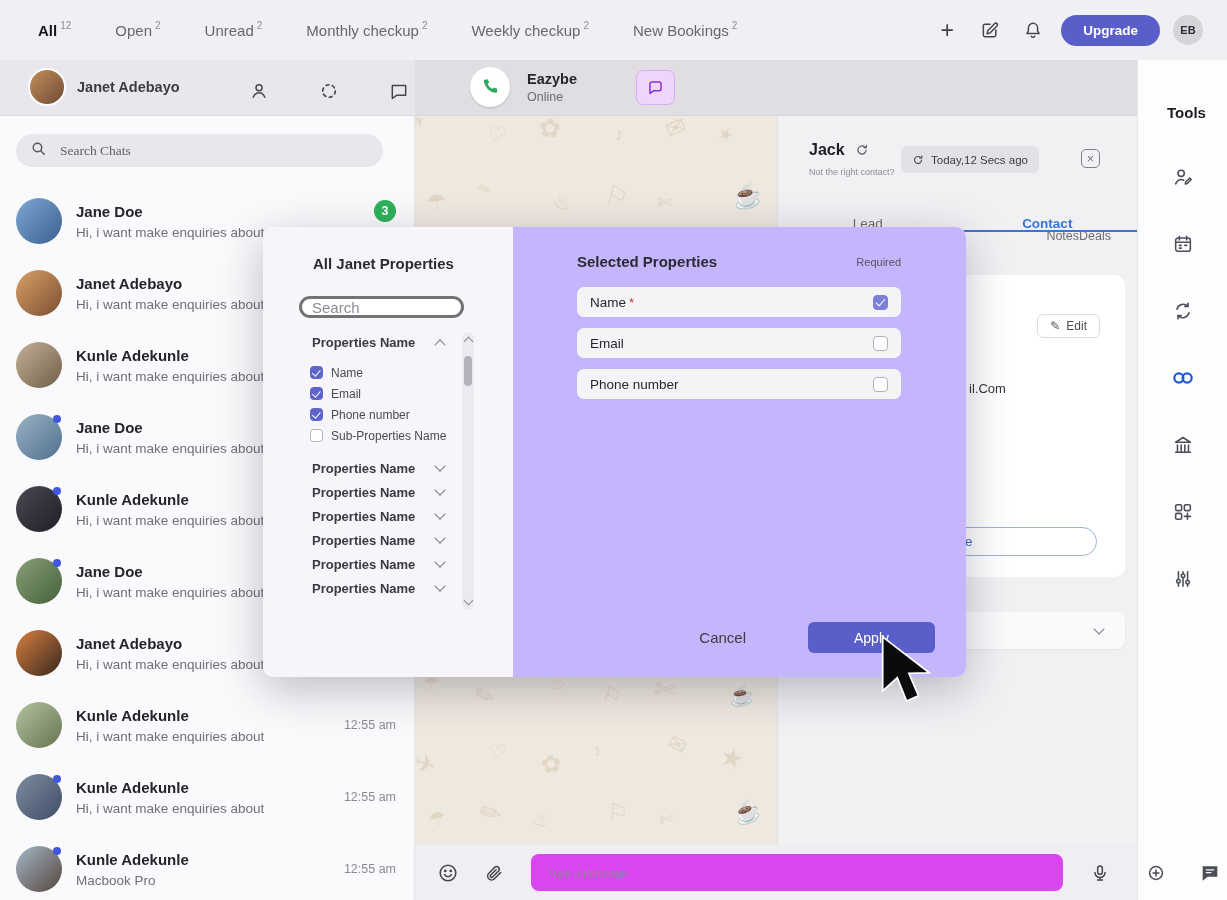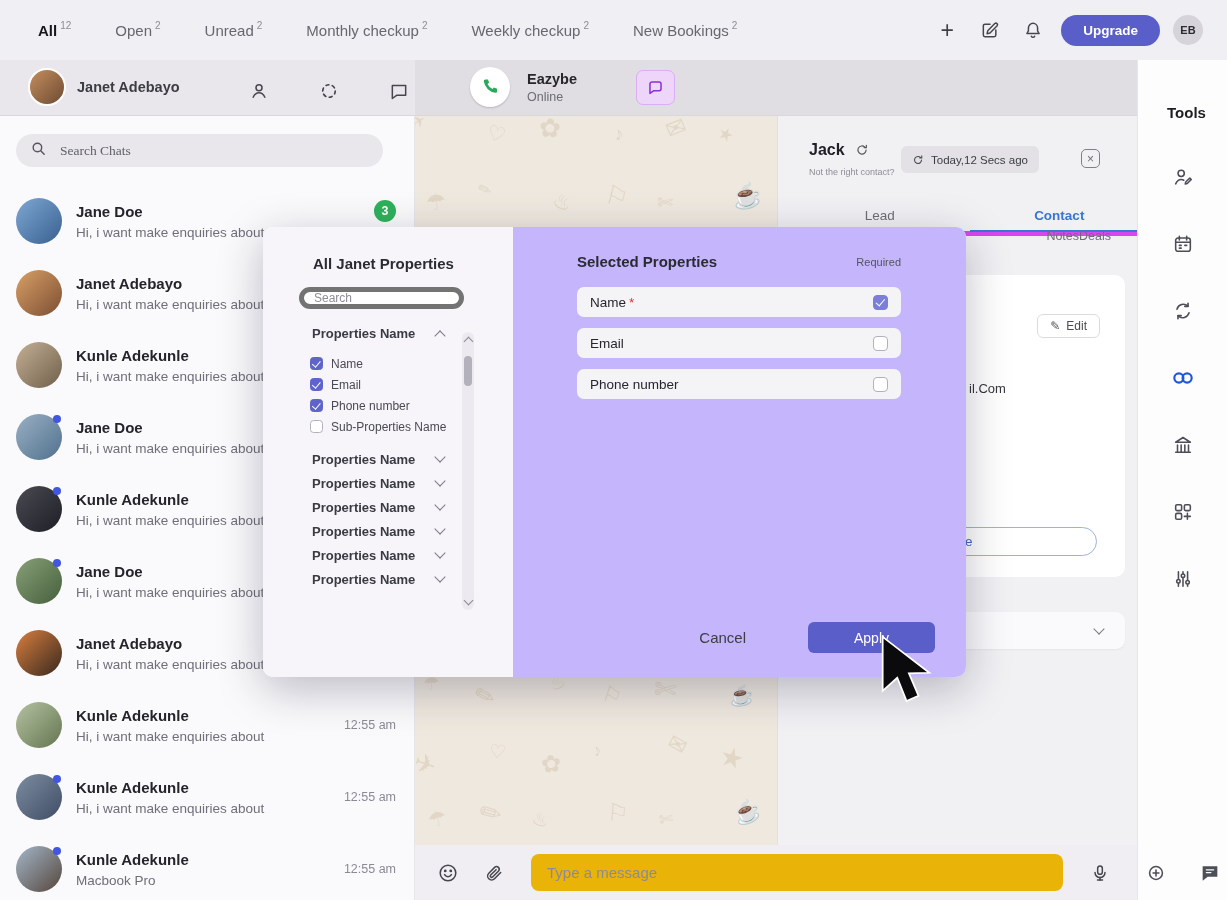--- a/index.html
+++ b/index.html
@@ -47,30 +47,30 @@
   .chat-right{display:flex;flex-direction:column;align-items:flex-end;justify-content:center;gap:7px;min-width:62px;}
   .badge{width:22px;height:22px;border-radius:50%;background:var(--green,#2eb15a);color:#fff;font-size:12.5px;font-weight:600;display:flex;align-items:center;justify-content:center;}
   .chat-time{font-size:12.5px;color:#8b8b95;white-space:nowrap;}
 
   
   .chat-area{position:absolute;left:415px;top:115px;width:362px;height:730px;background:#efe8df;overflow:hidden;z-index:1;}
   .doodle{position:absolute;color:#e2d7c6;user-select:none;}
 
   
   .composer{position:absolute;left:415px;top:845px;width:722px;height:55px;background:#f0eef2;display:flex;align-items:center;gap:16px;padding:0 22px 0 18px;box-sizing:border-box;color:#54565f;z-index:2;}
-  .composer-input{flex:1;height:37px;border-radius:8px;background:#eab308;border:none;outline:none;padding:0 16px;font-size:15px;color:#3f3f46;font-family:inherit;margin:0 6px;}
+  .composer-input{flex:1;height:37px;border-radius:8px;background:#d946ef;border:none;outline:none;padding:0 16px;font-size:11px;color:#3f3f46;font-family:inherit;margin:0 6px;}
   .composer-input::placeholder{color:#8b8b95;}
 
   
   .contact-panel{position:absolute;left:777px;top:115px;width:360px;height:730px;background:#f1f0f3;border-left:1px solid #e2e0e5;box-sizing:border-box;z-index:2;}
   .cp-name{position:absolute;left:31px;top:26px;font-size:16px;font-weight:700;color:#202027;display:flex;gap:9px;align-items:center;}
   .cp-note{position:absolute;left:31px;top:52px;font-size:9px;color:#8d8d96;}
   .cp-badge{position:absolute;left:123px;top:31px;height:27px;padding:0 11px;background:#e3e1e6;border-radius:6px;display:flex;align-items:center;gap:7px;font-size:11.5px;color:#3c3c44;cursor:pointer;}
   .cp-close{position:absolute;left:303px;top:34px;width:19px;height:19px;border:1.6px solid #80808a;border-radius:5px;color:#6f6f78;display:flex;align-items:center;justify-content:center;font-size:12px;line-height:1;cursor:pointer;background:none;box-sizing:border-box;padding:0;}
-  .cp-tabs{position:absolute;left:12px;top:85px;width:100%;height:31px;display:flex;border-bottom:5px solid #d946ef;}
+  .cp-tabs{position:absolute;left:0;top:85px;width:100%;height:31px;display:flex;border-bottom:1px solid #d946ef;align-items:flex-end;}
   .cp-tab{flex:1;display:flex;align-items:center;justify-content:center;font-size:13.5px;color:#6d6d76;cursor:pointer;position:relative;}
   .cp-tab.active{color:var(--blue,#3876d2);font-weight:600;}
   .cp-tab.active::after{content:"";position:absolute;left:0;right:0;bottom:-1px;height:2px;background:var(--blue,#3876d2);}
   .cp-subtabs{position:absolute;right:26px;top:114px;display:flex;font-size:12.5px;color:#6d6d76;}
   .cp-subtab{cursor:pointer;}
   .cp-card{position:absolute;left:13px;top:160px;width:334px;height:302px;background:#fff;border-radius:10px;}
   .cp-edit{position:absolute;right:37px;top:199px;height:24px;padding:0 12px;background:#fff;border:1px solid #dddbe0;border-radius:6px;font-size:12px;color:#4c4c54;display:flex;align-items:center;gap:6px;cursor:pointer;font-family:inherit;}
   .cp-email{position:absolute;left:191px;top:266px;font-size:13px;color:#35353c;}
   .cp-outline-btn{position:absolute;left:27px;top:412px;width:292px;height:29px;border:1px solid #9cb2de;border-radius:15px;background:#fff;color:#3b66c4;font-size:13.5px;cursor:pointer;font-family:inherit;text-align:left;padding:0 0 0 159px;box-sizing:border-box;}
   .cp-dropdown{position:absolute;left:13px;top:497px;width:334px;height:37px;background:#fafafc;border-radius:9px;display:flex;align-items:center;justify-content:flex-end;padding-right:22px;box-sizing:border-box;cursor:pointer;box-shadow:0 1px 2px rgba(0,0,0,.05);}
@@ -80,21 +80,21 @@
   .tools-title{margin-top:44px;text-align:center;font-size:15px;font-weight:700;color:#1d1d24;padding-left:8px;}
   .tools-icons{margin-top:42px;display:flex;flex-direction:column;align-items:center;gap:39px;}
   .tool-btn{background:none;border:none;color:#4d4f58;cursor:pointer;width:28px;height:28px;display:flex;align-items:center;justify-content:center;padding:0;}
   .tool-btn.active{color:var(--link-blue,#1f58d6);}
   .tools-bottom{position:absolute;bottom:13px;left:0;width:100%;display:flex;justify-content:center;gap:26px;color:#54565f;}
 
   
   .modal{position:absolute;left:263px;top:227px;width:703px;height:450px;border-radius:10px;overflow:hidden;display:flex;background:#fff;box-shadow:0 12px 45px rgba(25,25,55,.28);z-index:50;}
   .modal-left{width:250px;flex:none;background:#f7f5fa;box-sizing:border-box;padding:28px 0 0 36px;position:relative;}
   .ml-title{font-size:15px;font-weight:700;color:#2b2b33;margin-left:14px;}
-  .ml-search{margin-top:15px;width:165px;height:22px;border:5px solid #737373;border-radius:11px;background:#fff;font-size:12px;color:#55555e;padding:0 10px;outline:none;font-family:inherit;box-sizing:border-box;display:block;}
+  .ml-search{margin-top:24px;width:165px;height:22px;border:3px solid #737373;border-radius:11px;background:#fff;font-size:15px;color:#55555e;padding:0 10px;outline:none;font-family:inherit;box-sizing:border-box;display:block;}
   .ml-search::placeholder{color:#8d8d95;}
   .ml-group-exp{margin:17px 0 0 13px;width:132px;display:flex;align-items:center;justify-content:space-between;cursor:pointer;}
   .ml-group-label{font-size:13px;font-weight:600;color:#3a3a44;}
   .ml-options{margin:12px 0 0 11px;}
   .ml-option{display:flex;align-items:center;gap:8px;height:21px;cursor:pointer;}
   .ml-option-label{font-size:12px;color:#4a4a52;white-space:nowrap;}
   .ml-collapsed{margin:10px 0 0 13px;}
   .ml-cgroup{width:132px;height:24px;display:flex;align-items:center;justify-content:space-between;cursor:pointer;}
   .ml-scrollbar{position:absolute;left:199px;top:105px;width:12px;height:278px;background:#eceaf0;border-radius:6px;display:flex;flex-direction:column;align-items:center;padding:4px 0;box-sizing:border-box;}
   .sb-spacer{flex:1;}

